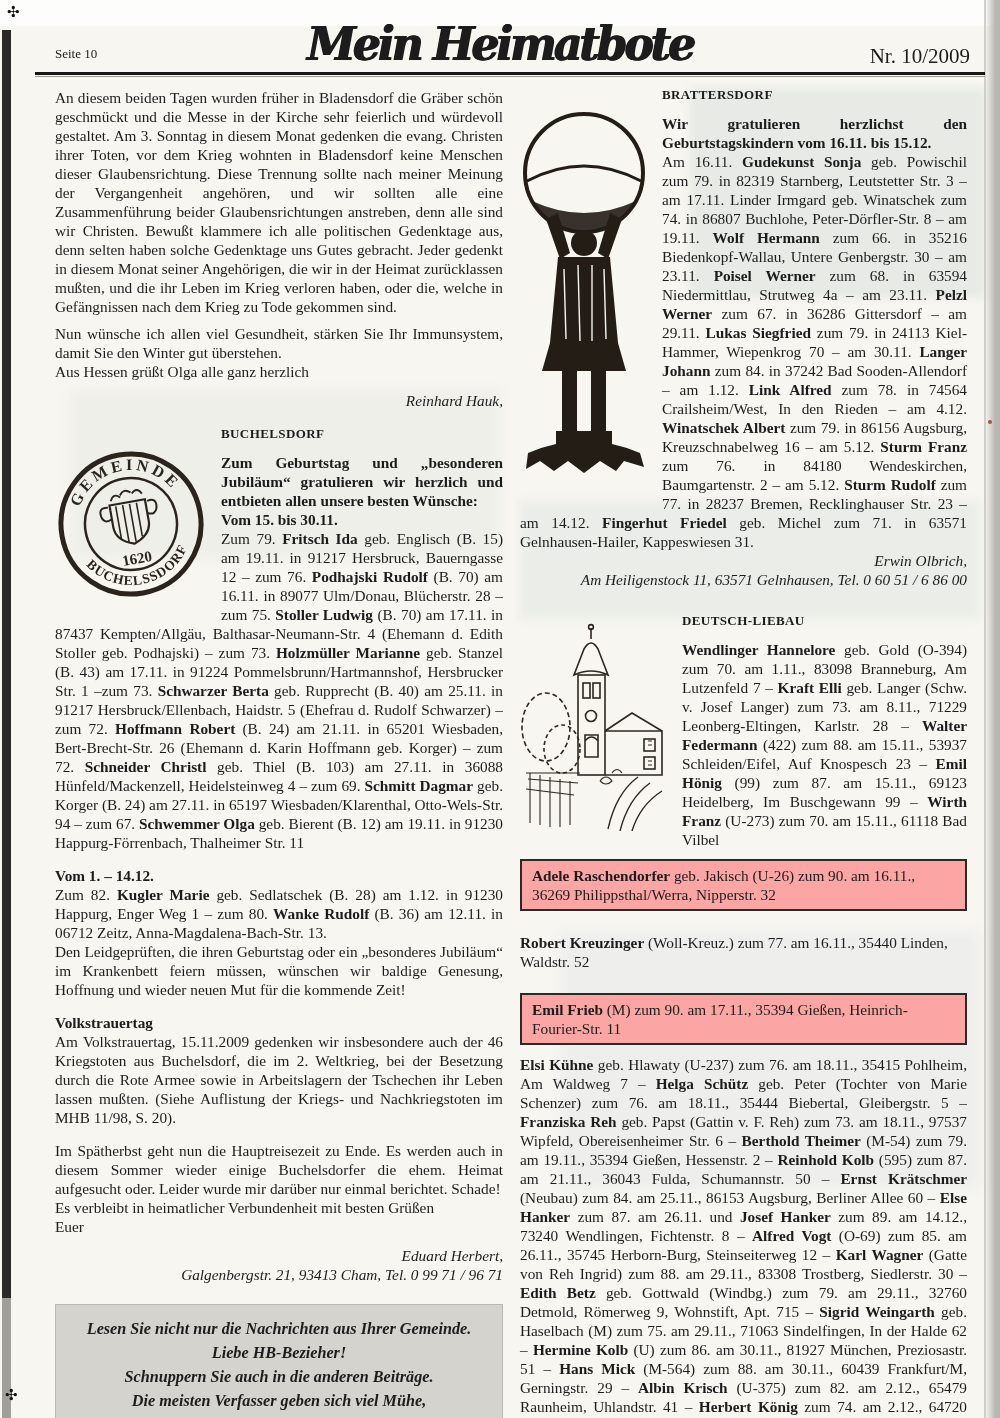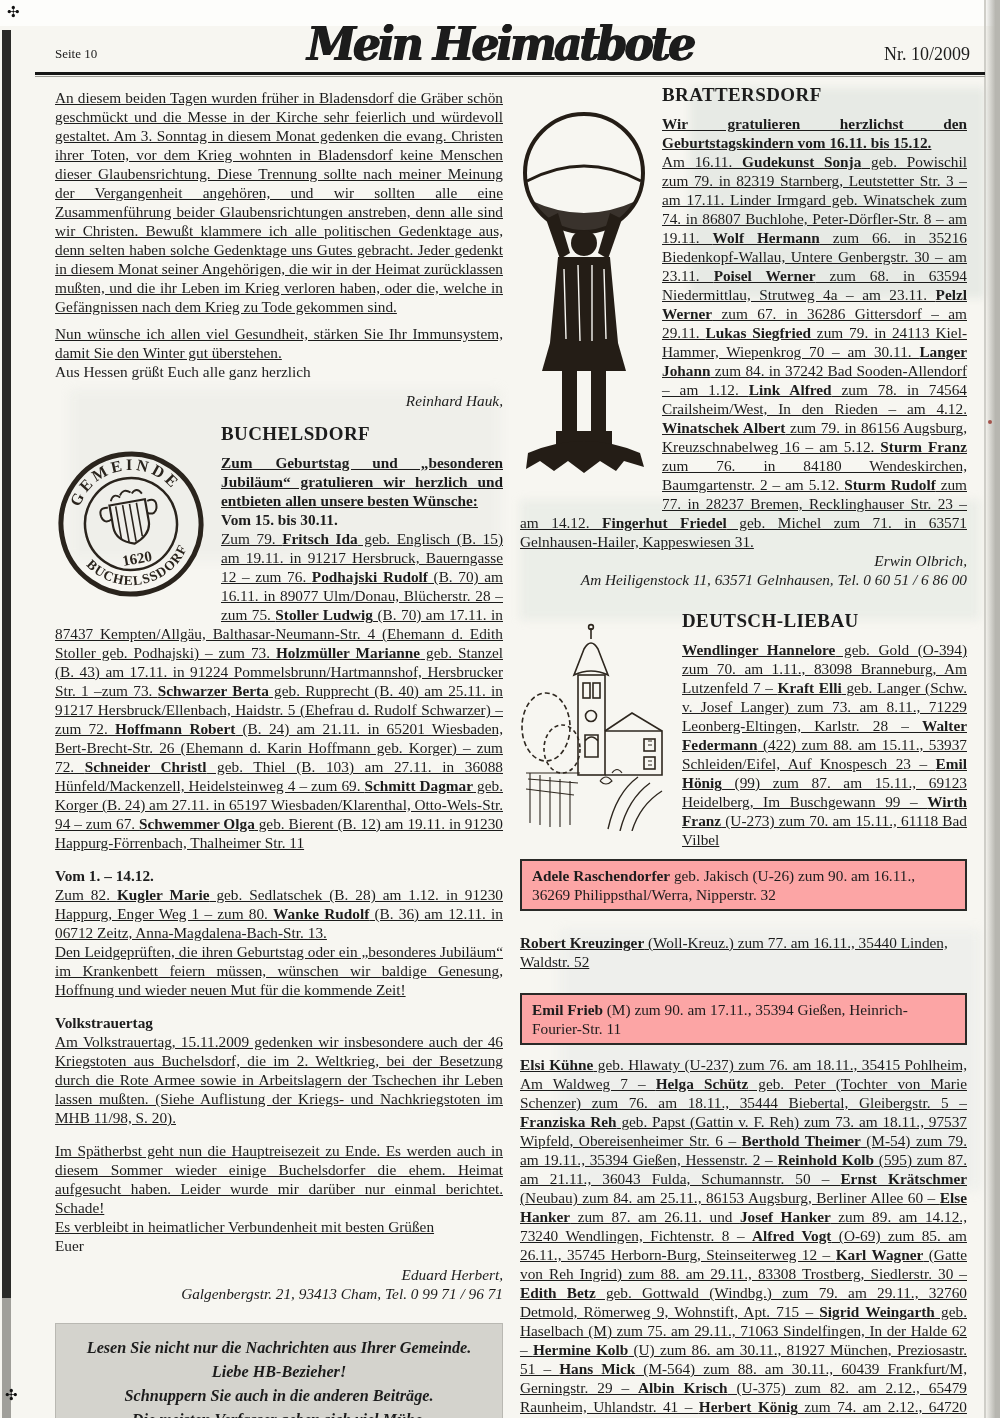--- a/index.html
+++ b/index.html
@@ -17,34 +17,34 @@
   .edge-left-b{position:absolute;left:2px;top:1298px;width:9px;height:120px;background:#a09f9a;}
   .edge-right{position:absolute;right:0;top:0;width:15px;height:100%;
               background:linear-gradient(to right,rgba(183,182,176,0),#b7b6b0 70%);}
   .edge-right-line{position:absolute;right:14px;top:0;width:2px;height:100%;background:#cfcec8;}
   .corner-mark{position:absolute;font-size:15px;color:#111;}
   .mark-tl{left:7px;top:3px;}
   .mark-bl{left:5px;top:1386px;}
   .red-dot{position:absolute;right:8px;top:420px;width:4px;height:4px;border-radius:50%;background:#a3524a;}
   
   .hdr-pageno{position:absolute;left:55px;top:46px;font-size:13px;}
-  .hdr-issue{position:absolute;right:30px;top:44px;font-size:18px;}
+  .hdr-issue{position:absolute;right:30px;top:44px;font-size:21px;}
   .masthead{position:absolute;left:0;right:0;top:18px;text-align:center;
             font-family:"DejaVu Serif",serif;font-weight:bold;font-style:italic;
             font-size:44px;letter-spacing:-3px;transform:scaleY(1.08);
             text-shadow:1px 0 0 currentColor,-0.5px 0 0 currentColor;}
   .hdr-rule{position:absolute;left:35px;top:72px;width:950px;height:6px;
             background:linear-gradient(#161616 0 3px,rgba(0,0,0,0) 3px 4px,#9a9a94 4px 5px,rgba(0,0,0,0) 5px);}
   
   .col{position:absolute;font-size:15.3px;line-height:19px;text-align:justify;}
   .col-left{left:55px;top:88px;width:448px;}
   .col-right{left:520px;top:85px;width:447px;}
-  p{margin:0;text-decoration:underline;}
+  p{margin:0;}
   .gap-s{height:8px;}  .gap-m{height:14px;}  .gap-l{height:22px;}
-  .sect-head{font-weight:bold;font-size:19px;letter-spacing:.4px;margin:0 0 10px 0;text-align:left;}
+  .sect-head{font-weight:bold;font-size:13px;letter-spacing:.4px;margin:0 0 10px 0;text-align:left;}
   .bold-intro{font-weight:bold;}
   .sub-head{font-weight:bold;text-align:left;font-family:Liberation Serif, serif;}
   .bseg{font-weight:bold;}
   .sig-row{display:flex;justify-content:space-between;}
   .sig-name{font-style:italic;white-space:nowrap;padding-left:12px;margin-top:29px;}
   .sig-line{text-align:right;font-style:italic;}
   
   .seal-fig{float:left;width:152px;height:172px;margin:14px 14px 4px 0;transform:rotate(-10deg);}
   .statue-fig{float:left;width:128px;height:392px;margin:16px 14px 4px 0;}
   .church-fig{float:left;width:148px;height:208px;margin:12px 14px 4px 0;}
@@ -76,21 +76,21 @@
   <div class="hdr-pageno">Seite 10</div>
   <div class="masthead">Mein Heimatbote</div>
   <div class="hdr-issue">Nr. 10/2009</div>
   <div class="hdr-rule"></div>
 
   <div class="col col-left">
     <p>An diesem beiden Tagen wurden früher in Bladensdorf die Gräber schön geschmückt und die Messe in der Kirche sehr feierlich und würdevoll gestaltet. Am 3. Sonntag in diesem Monat gedenken die evang. Christen ihrer Toten, vor dem Krieg wohnten in Bladensdorf keine Menschen dieser Glaubensrichtung. Diese Trennung sollte nach meiner Meinung der Vergangenheit angehören, und wir sollten alle eine Zusammenführung beider Glaubensrichtungen anstreben, denn alle sind wir Christen. Bewußt klammere ich alle politischen Gedenktage aus, denn selten haben solche Gedenktage uns Gutes gebracht. Jeder gedenkt in diesem Monat seiner Angehörigen, die wir in der Heimat zurücklassen mußten, und die ihr Leben im Krieg verloren haben, oder die, welche in Gefängnissen nach dem Krieg zu Tode gekommen sind.</p>
     <div class="gap-s"></div>
     <p>Nun wünsche ich allen viel Gesundheit, stärken Sie Ihr Immunsystem, damit Sie den Winter gut überstehen.</p>
     <div class="sig-row">
-      <span>Aus Hessen grüßt Euch alle ganz herzlich</span>
+      <span>Aus Hessen grüßt Olga alle ganz herzlich</span>
       <span class="sig-name">Reinhard Hauk,</span>
     </div>
 
     <div class="gap-m"></div>
 
     <div>
       <div class="seal-fig">
         <svg viewBox="0 0 152 172" aria-hidden="true">
           <g stroke="#2a241d" fill="none">
             <circle cx="76" cy="86" r="70" stroke-width="5"></circle>
@@ -115,21 +115,21 @@
       <div class="sub-head">Vom 15. bis 30.11.</div>
       <p><span>Zum 79. </span><span class="bseg">Fritsch Ida</span><span> geb. Englisch (B. 15) am 19.11. in 91217 Hersbruck, Bauerngasse 12 – zum 76. </span><span class="bseg">Podhajski Rudolf</span><span> (B. 70) am 16.11. in 89077 Ulm/Donau, Blücherstr. 28 – zum 75. </span><span class="bseg">Stoller Ludwig</span><span> (B. 70) am 17.11. in 87437 Kempten/Allgäu, Balthasar-Neumann-Str. 4 (Ehemann d. Edith Stoller geb. Podhajski) – zum 73. </span><span class="bseg">Holzmüller Marianne</span><span> geb. Stanzel (B. 43) am 17.11. in 91224 Pommelsbrunn/Hartmannshof, Hersbrucker Str. 1 –zum 73. </span><span class="bseg">Schwarzer Berta</span><span> geb. Rupprecht (B. 40) am 25.11. in 91217 Hersbruck/Ellenbach, Haidstr. 5 (Ehefrau d. Rudolf Schwarzer) – zum 72. </span><span class="bseg">Hoffmann Robert</span><span> (B. 24) am 21.11. in 65201 Wiesbaden, Bert-Brecht-Str. 26 (Ehemann d. Karin Hoffmann geb. Korger) – zum 72. </span><span class="bseg">Schneider Christl</span><span> geb. Thiel (B. 103) am 27.11. in 36088 Hünfeld/Mackenzell, Heidelsteinweg 4 – zum 69. </span><span class="bseg">Schmitt Dagmar</span><span> geb. Korger (B. 24) am 27.11. in 65197 Wiesbaden/Klarenthal, Otto-Wels-Str. 94 – zum 67. </span><span class="bseg">Schwemmer Olga</span><span> geb. Bierent (B. 12) am 19.11. in 91230 Happurg-Förrenbach, Thalheimer Str. 11</span></p>
       <div class="gap-m"></div>
       <div class="sub-head">Vom 1. – 14.12.</div>
       <p><span>Zum 82. </span><span class="bseg">Kugler Marie</span><span> geb. Sedlatschek (B. 28) am 1.12. in 91230 Happurg, Enger Weg 1 – zum 80. </span><span class="bseg">Wanke Rudolf</span><span> (B. 36) am 12.11. in 06712 Zeitz, Anna-Magdalena-Bach-Str. 13.</span></p>
       <p>Den Leidgeprüften, die ihren Geburtstag oder ein „besonderes Jubiläum“ im Krankenbett feiern müssen, wünschen wir baldige Genesung, Hoffnung und wieder neuen Mut für die kommende Zeit!</p>
       <div class="gap-m"></div>
       <div class="sub-head">Volkstrauertag</div>
       <p>Am Volkstrauertag, 15.11.2009 gedenken wir insbesondere auch der 46 Kriegstoten aus Buchelsdorf, die im 2. Weltkrieg, bei der Besetzung durch die Rote Armee sowie in Arbeitslagern der Tschechen ihr Leben lassen mußten. (Siehe Auflistung der Kriegs- und Nachkriegstoten im MHB 11/98, S. 20).</p>
       <div class="gap-m"></div>
-      <p>Im Spätherbst geht nun die Hauptreisezeit zu Ende. Es werden auch in diesem Sommer wieder einige Buchelsdorfer die ehem. Heimat aufgesucht haben. Leider wurde mir darüber nur einmal berichtet. Schade!</p>
+      <p>Im Spätherbst geht nun die Hauptreisezeit zu Ende. Es werden auch in diesem Sommer wieder einige Buchelsdorfer die ehem. Heimat aufgesucht oder. Leider wurde mir darüber nur einmal berichtet. Schade!</p>
       <p>Es verbleibt in heimatlicher Verbundenheit mit besten Grüßen</p>
       <div class="sig-row">
         <span>Euer</span>
         <span class="sig-name">Eduard Herbert,</span>
       </div>
       <div class="sig-line">Galgenbergstr. 21, 93413 Cham, Tel. 0 99 71 / 96 71</div>
     </div>
 
     <div class="notice-box">
       <div>Lesen Sie nicht nur die Nachrichten aus Ihrer Gemeinde.</div>

